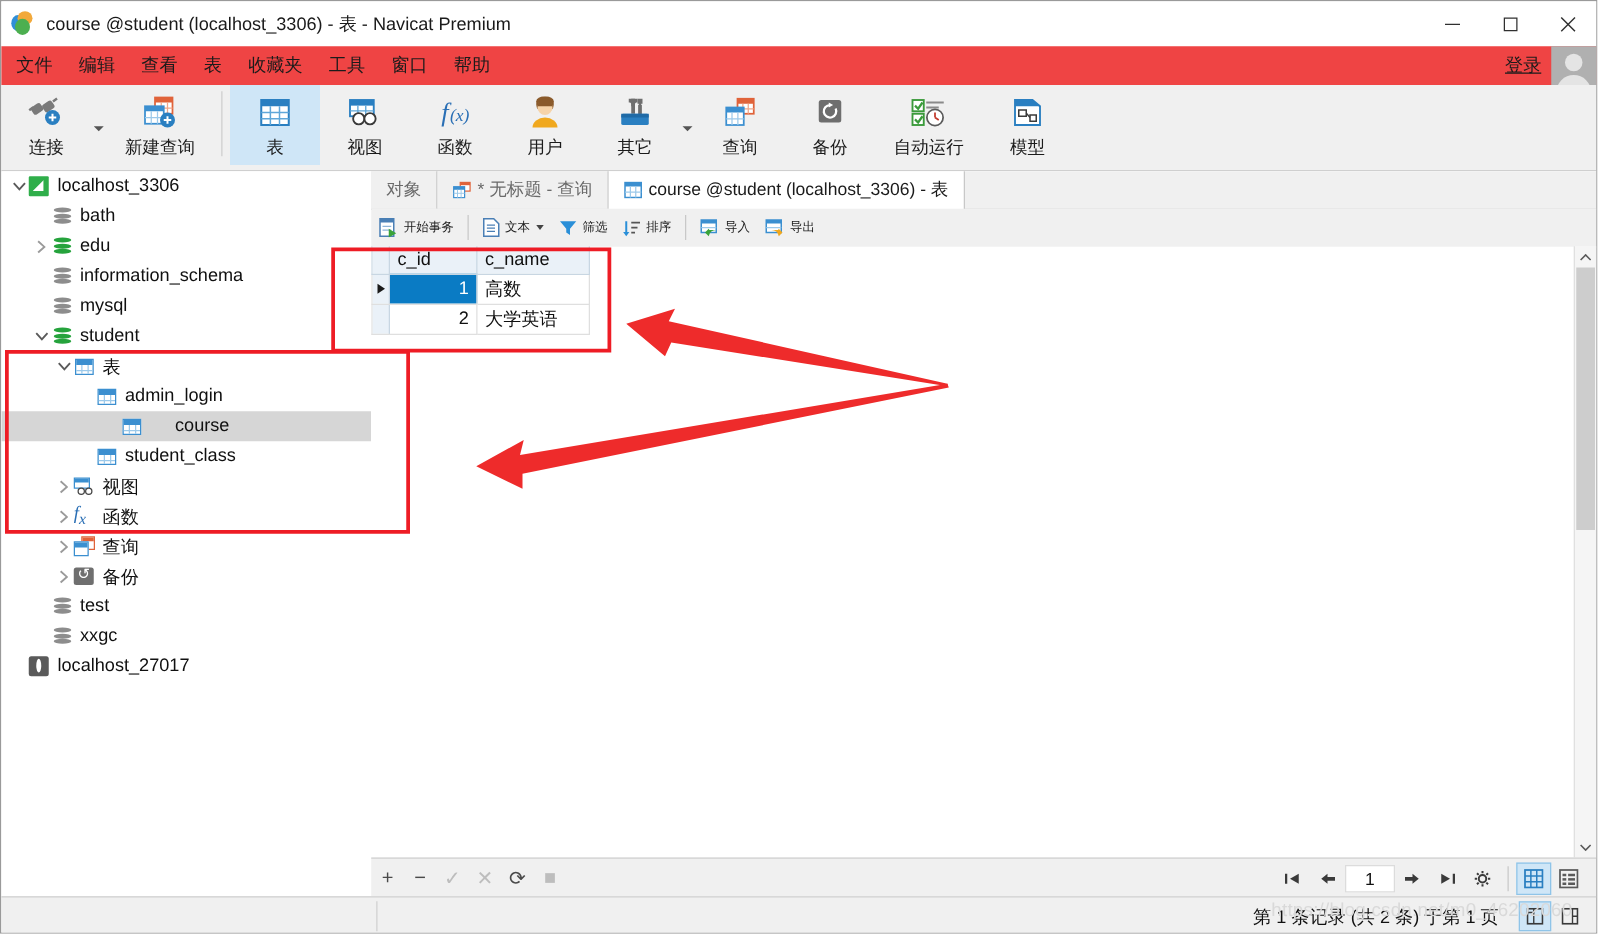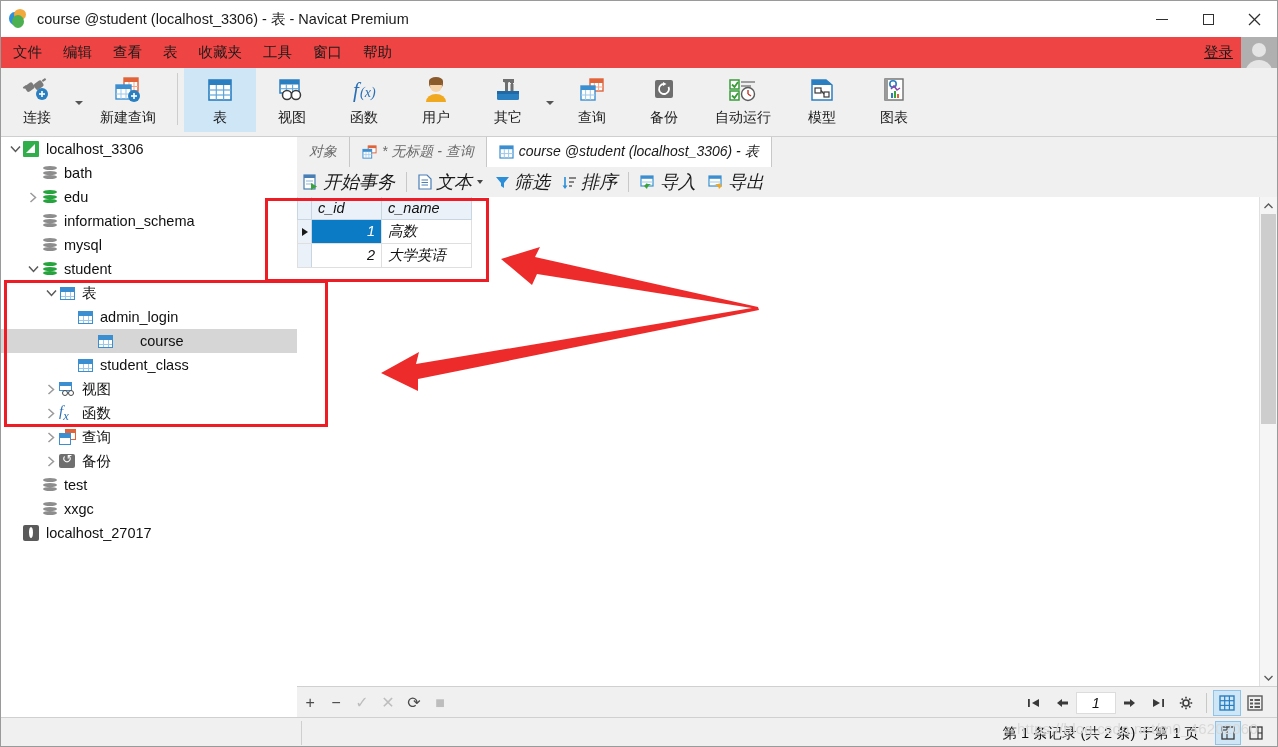--- a/index.html
+++ b/index.html
@@ -159,21 +159,21 @@
 
   
   .leaf-ic { width:16px; height:16px; background:#5a5a5a; border-radius:2px; position:relative; }
   .leaf-ic::after { content:""; position:absolute; left:6px; top:2px; width:4px; height:11px; background:#fff; border-radius:50% 50% 50% 50%; }
 
   
   .srv-ic { width:16px; height:16px; background:#2fae4a; position:relative; border-radius:1px; }
   .srv-ic::after { content:""; position:absolute; left:3px; top:3px; width:9px; height:9px; background:#fff; clip-path: polygon(0 100%, 100% 0, 100% 100%); }
 
   
-  .pane { position:absolute; left:296px; top:136px; width:980px; height:580px; background:#ffffff;font-style:italic; }
+  .pane { position:absolute; left:296px; top:136px; width:980px; height:580px; background:#ffffff; }
 
   .tabstrip {
     position:absolute; left:0; top:0; width:980px; height:30px;
     background:#f0f0f0; border-bottom:1px solid #c8c8c8;
     display:flex; align-items:stretch;
   }
   .tab {
     display:flex; align-items:center; padding:0 12px; font-size:14px; color:#6a6a6a;
     border-right:1px solid #c8c8c8; background:#f0f0f0; white-space:nowrap;
   }
@@ -181,21 +181,21 @@
     background:#ffffff; color:#1a1a1a; border-bottom:1px solid #ffffff;
     margin-bottom:-1px;
   }
   .tab .tabicon { margin-right:5px; display:flex; align-items:center; }
 
   .gridtoolbar {
     position:absolute; left:0; top:30px; width:980px; height:30px;
     background:#f0f0f0; border-bottom:1px solid #c8c8c8;
     display:flex; align-items:center;
   }
-  .gtbtn { display:flex; align-items:center; font-size:18px; color:#1b1b1b; padding:0 6px; height:28px; white-space:nowrap; }
+  .gtbtn { display:flex; align-items:center; font-size:10px; color:#1b1b1b; padding:0 6px; height:28px; white-space:nowrap; }
   .gtbtn .gi { margin-right:4px; display:flex; align-items:center; }
   .gtsep { width:1px; height:20px; background:#c8c8c8; margin:0 5px; }
   .gtcaret { width:0;height:0;border-left:3.5px solid transparent;border-right:3.5px solid transparent;border-top:4px solid #444; margin-left:5px; }
 
   .gridarea {
     position:absolute; left:0; top:60px; width:980px; height:489px;
     background:#ffffff; overflow:hidden;
   }
   table.datagrid { border-collapse:collapse; font-size:14.5px; }
   table.datagrid th {
@@ -476,34 +476,20 @@
           <path d="M4 3 h14 l6 5 v15 h-20 z" fill="#fff" stroke="#2a7fc1" stroke-width="1.5"></path>
           <path d="M4 3 h14 l6 5 h-20 z" fill="#2a7fc1"></path>
           <rect x="7" y="11" width="6" height="5" fill="none" stroke="#3a3a3a" stroke-width="1.2"></rect>
           <rect x="16" y="15" width="5" height="5" fill="none" stroke="#3a3a3a" stroke-width="1.2"></rect>
           <line x1="13" y1="13.5" x2="16" y2="17" stroke="#3a3a3a" stroke-width="1.2"></line>
         </svg>
       </div>
       <div class="rlabel">模型</div>
     </div>
 
-    <div class="rbtn">
-      <div class="ricon">
-        <svg width="28" height="26" viewBox="0 0 28 26">
-          <rect x="5" y="2" width="18" height="21" fill="#fff" stroke="#6e6e6e" stroke-width="1.4"></rect>
-          <rect x="5" y="2" width="3" height="21" fill="#9a9a9a"></rect>
-          <circle cx="13" cy="7" r="3.2" fill="none" stroke="#2a7fc1" stroke-width="1.6"></circle>
-          <path d="M11 12 l3 -3 3 4 3 -2" fill="none" stroke="#8e44ad" stroke-width="1.5"></path>
-          <rect x="11" y="16" width="2" height="5" fill="#2a7fc1"></rect>
-          <rect x="14" y="14" width="2" height="7" fill="#3aa33a"></rect>
-          <rect x="17" y="17" width="2" height="4" fill="#e0633a"></rect>
-        </svg>
-      </div>
-      <div class="rlabel">图表</div>
-    </div>
 
   </div>
 
   <div class="sidebar" id="sidebar">
       <div class="tree-row">
         <span class="tw" style="margin-left: 6px;">
           <svg width="11" height="8" viewBox="0 0 11 8">
             <path d="M1 1.5 L5.5 6.5 L10 1.5" fill="none" stroke="#5a5a5a" stroke-width="1.5"></path>
           </svg>
         </span>

